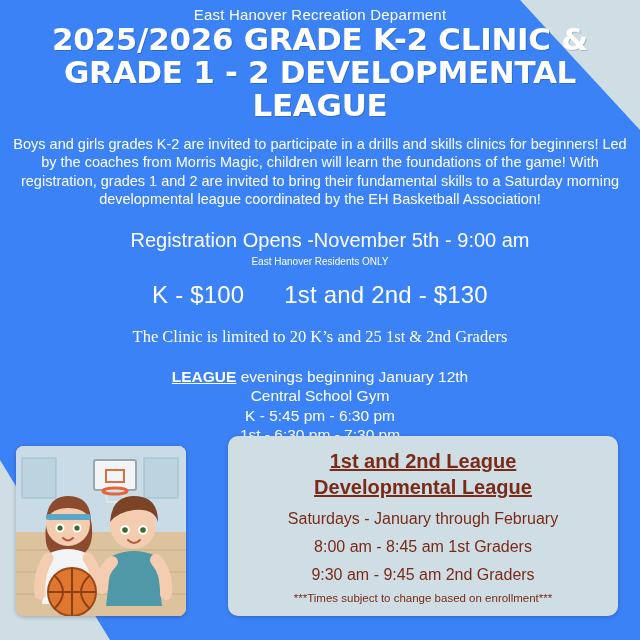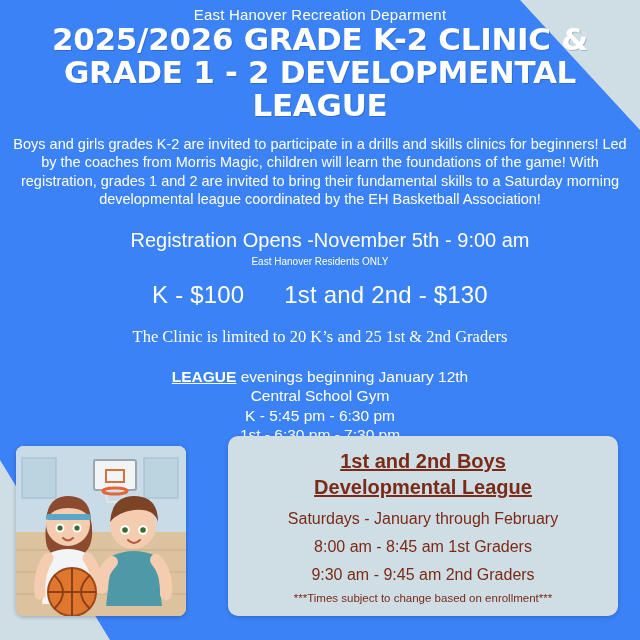--- a/index.html
+++ b/index.html
@@ -249,21 +249,21 @@
         <line x1="32" y1="146" x2="80" y2="146"></line>
         <line x1="56" y1="122" x2="56" y2="170"></line>
         <path d="M38 129 q18 17 0 34"></path>
         <path d="M74 129 q-18 17 0 34"></path>
       </g>
     </svg>
   </div>
 
   <div class="infobox">
     <div class="ib-title">
-      <div>1st and 2nd Boys</div>
+      <div>1st and 2nd League</div>
       <div>Developmental League</div>
     </div>
     <div class="ib-line">Saturdays - January through February</div>
     <div class="ib-line">8:00 am - 8:45 am 1st Graders</div>
     <div class="ib-line">9:30 am - 9:45 am 2nd Graders</div>
     <div class="ib-note">***Times subject to change based on enrollment***</div>
   </div>
 
 </div>
 

